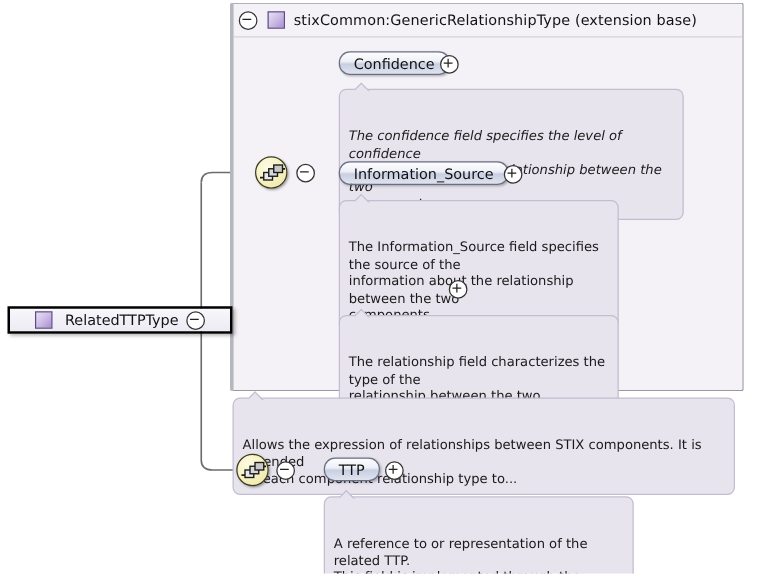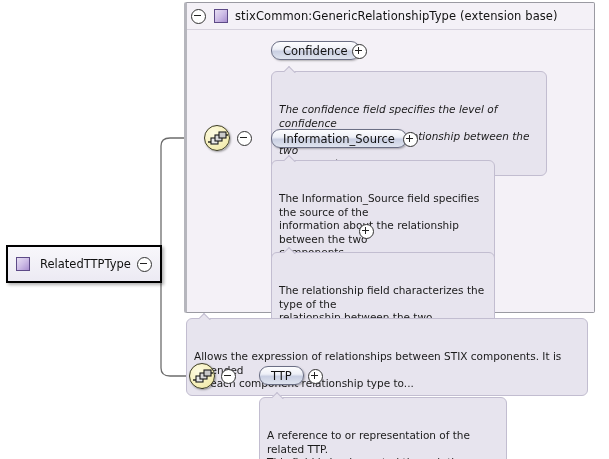--- a/index.html
+++ b/index.html
@@ -118,28 +118,28 @@
     font-size: 11.5px;
     color: #111;
     white-space: nowrap;
   }
 
   
   .root-box {
     position: absolute;
     left: 6px;
     top: 245px;
-    height: 38px;
+    height: 22px;
     box-sizing: border-box;
     border: 2px solid #000;
     background: linear-gradient(to bottom, #f8f7fb 0%, #eceaf3 100%);
     box-shadow: 2px 2px 3px rgba(0,0,0,0.3);
     display: flex;
     align-items: center;
-    padding: 0 8px;
+    padding: 0 20px;
   }
   .root-label {
     font-size: 11.5px;
     color: #111;
     margin-left: 10px;
     margin-right: 6px;
     white-space: nowrap;
   }
 
   

